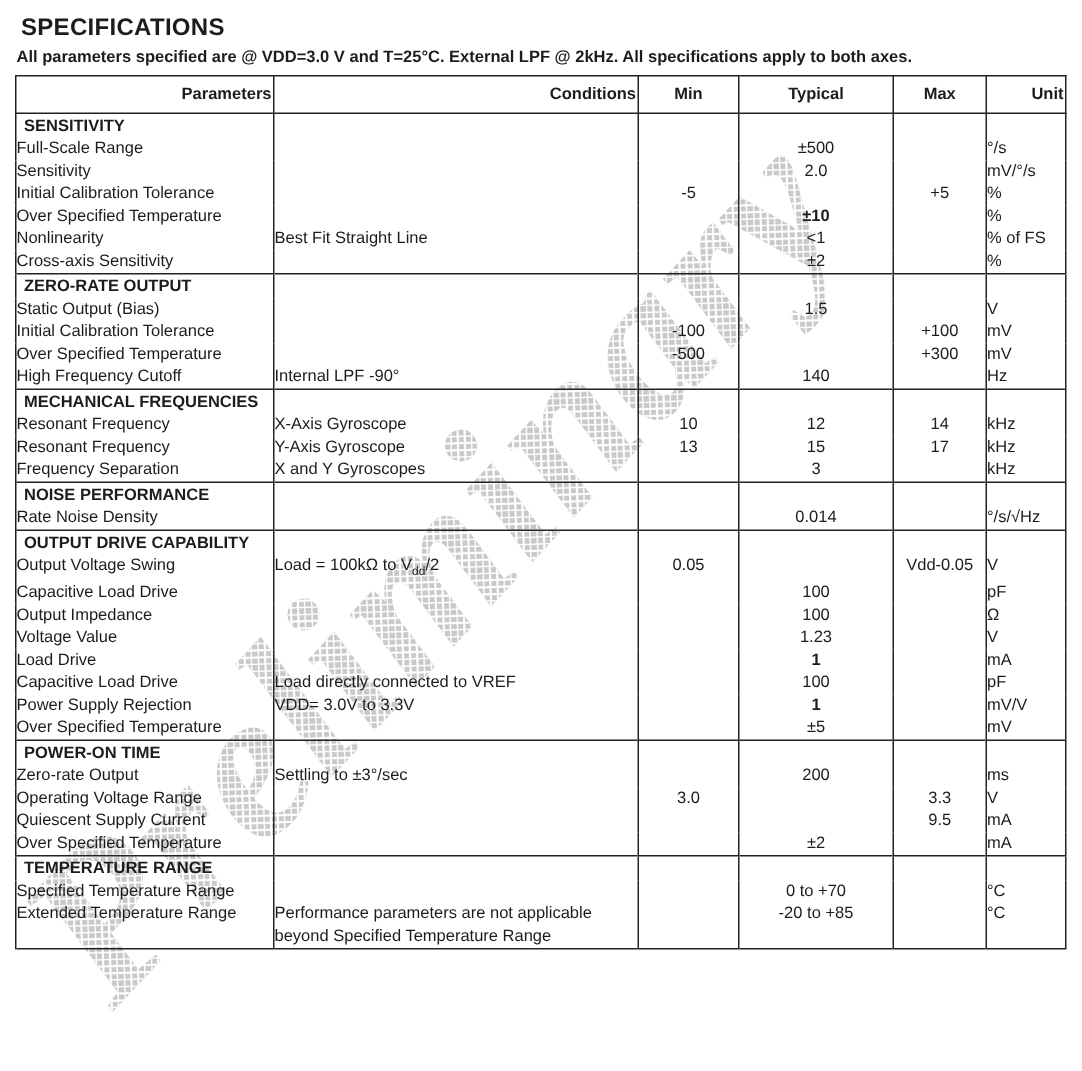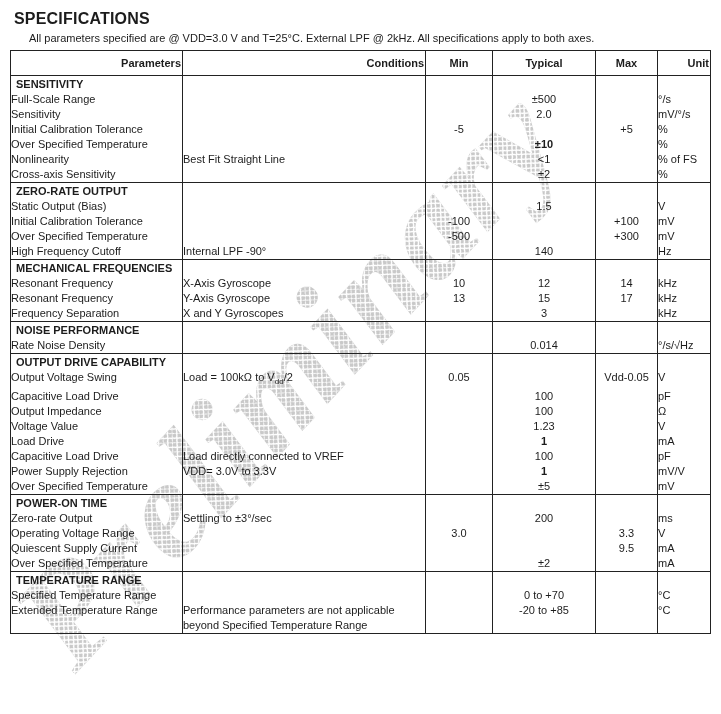--- a/index.html
+++ b/index.html
@@ -11,21 +11,22 @@
     position:relative;
     overflow:hidden;
   }
   .title {
     font-size:16px; font-weight:bold;
     padding:10px 0 0 14px;
     letter-spacing:.2px;
   }
   .subtitle {
     font-size:11px;
-    padding:4px 0 0 29px;
+    padding:4px 0 0 11px;
+    font-weight:bold;
   }
   table.spec {
     position:relative; z-index:2;
     margin:6px 0 0 10px;
     width:700px;
     border-collapse:collapse;
     table-layout:fixed;
     border:1.5px solid #222;
     background:transparent;
   }

